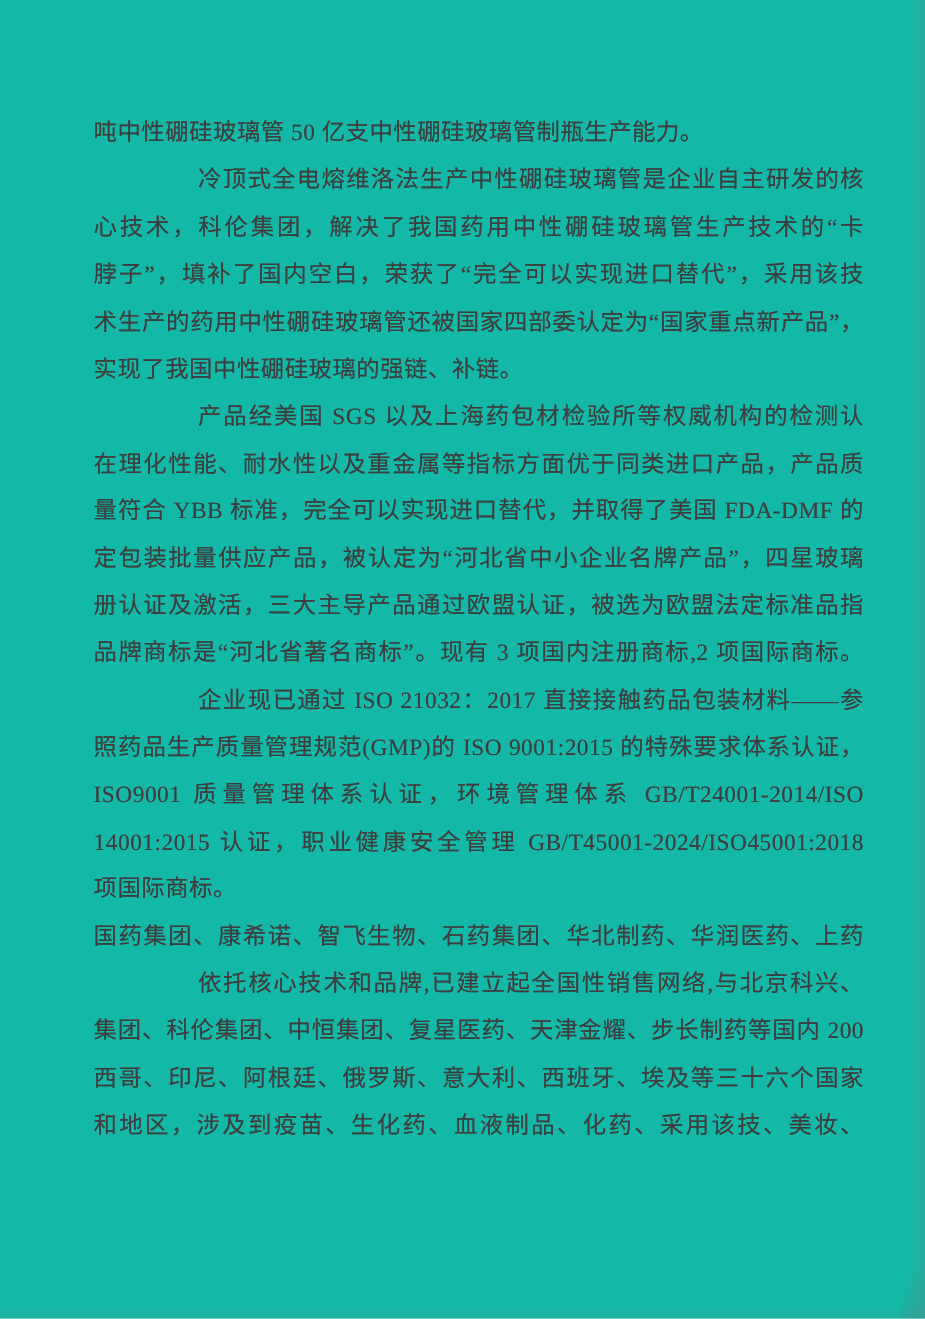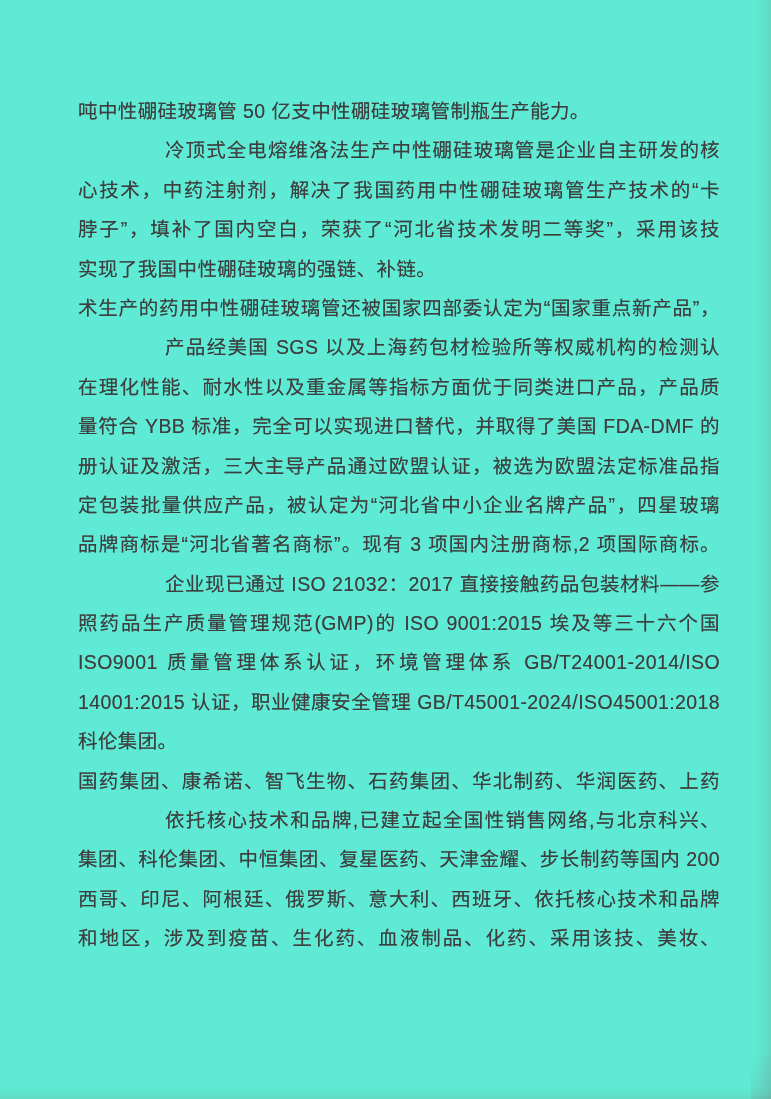--- a/index.html
+++ b/index.html
@@ -4,23 +4,23 @@
 <style>
   html, body {
     margin: 0;
     padding: 0;
     background: #ffffff;
   }
   .page {
     position: relative;
     width: 771px;
     height: 1099px;
-    background: #5eead4;
+    background: #14b8a6;
     overflow: hidden;
-    font-family: Liberation Sans, sans-serif;
+    font-family: Liberation Serif, serif;
   }
   
   .edge-right {
     position: absolute;
     top: 0;
     right: 0;
     width: 16px;
     height: 100%;
     background: linear-gradient(to right, rgba(120,118,112,0) 0%, rgba(120,118,112,0.10) 70%, rgba(120,118,112,0.16) 100%);
     pointer-events: none;
@@ -68,37 +68,37 @@
     text-indent: 87px;
   }
 </style>
 </head>
 <body>
 
 <div class="page">
   <div class="text-block">
       <div class="line">吨中性硼硅玻璃管 50 亿支中性硼硅玻璃管制瓶生产能力。</div>
       <div class="line indent fill">冷顶式全电熔维洛法生产中性硼硅玻璃管是企业自主研发的核</div>
-      <div class="line fill">心技术，中药注射剂，解决了我国药用中性硼硅玻璃管生产技术的“卡</div>
-      <div class="line fill">脖子”，填补了国内空白，荣获了“河北省技术发明二等奖”，采用该技</div>
+      <div class="line fill">心技术，科伦集团，解决了我国药用中性硼硅玻璃管生产技术的“卡</div>
+      <div class="line fill">脖子”，填补了国内空白，荣获了“完全可以实现进口替代”，采用该技</div>
+      <div class="line fill">术生产的药用中性硼硅玻璃管还被国家四部委认定为“国家重点新产品”，</div>
       <div class="line">实现了我国中性硼硅玻璃的强链、补链。</div>
-      <div class="line fill">术生产的药用中性硼硅玻璃管还被国家四部委认定为“国家重点新产品”，</div>
       <div class="line indent fill">产品经美国 SGS 以及上海药包材检验所等权威机构的检测认证，</div>
       <div class="line fill">在理化性能、耐水性以及重金属等指标方面优于同类进口产品，产品质</div>
       <div class="line fill">量符合 YBB 标准，完全可以实现进口替代，并取得了美国 FDA-DMF 的注</div>
+      <div class="line fill">定包装批量供应产品，被认定为“河北省中小企业名牌产品”，四星玻璃</div>
       <div class="line fill">册认证及激活，三大主导产品通过欧盟认证，被选为欧盟法定标准品指</div>
-      <div class="line fill">定包装批量供应产品，被认定为“河北省中小企业名牌产品”，四星玻璃</div>
       <div class="line fill">品牌商标是“河北省著名商标”。现有 3 项国内注册商标,2 项国际商标。</div>
       <div class="line indent fill">企业现已通过 ISO 21032：2017 直接接触药品包装材料——参</div>
-      <div class="line fill">照药品生产质量管理规范(GMP)的 ISO 9001:2015 埃及等三十六个国家，</div>
+      <div class="line fill">照药品生产质量管理规范(GMP)的 ISO 9001:2015 的特殊要求体系认证，</div>
       <div class="line fill">ISO9001 质量管理体系认证，环境管理体系 GB/T24001-2014/ISO</div>
       <div class="line fill">14001:2015 认证，职业健康安全管理 GB/T45001-2024/ISO45001:2018</div>
-      <div class="line">科伦集团。</div>
+      <div class="line">项国际商标。</div>
       <div class="line fill">国药集团、康希诺、智飞生物、石药集团、华北制药、华润医药、上药</div>
       <div class="line indent fill">依托核心技术和品牌,已建立起全国性销售网络,与北京科兴、</div>
       <div class="line fill">集团、科伦集团、中恒集团、复星医药、天津金耀、步长制药等国内 200</div>
-      <div class="line fill">西哥、印尼、阿根廷、俄罗斯、意大利、西班牙、依托核心技术和品牌</div>
+      <div class="line fill">西哥、印尼、阿根廷、俄罗斯、意大利、西班牙、埃及等三十六个国家</div>
       <div class="line fill">和地区，涉及到疫苗、生化药、血液制品、化药、采用该技、美妆、</div>
     </div>
   <div class="edge-right"></div>
   <div class="edge-bottom"></div>
   <div class="corner-smudge"></div>
 </div>
 
 </body></html>

